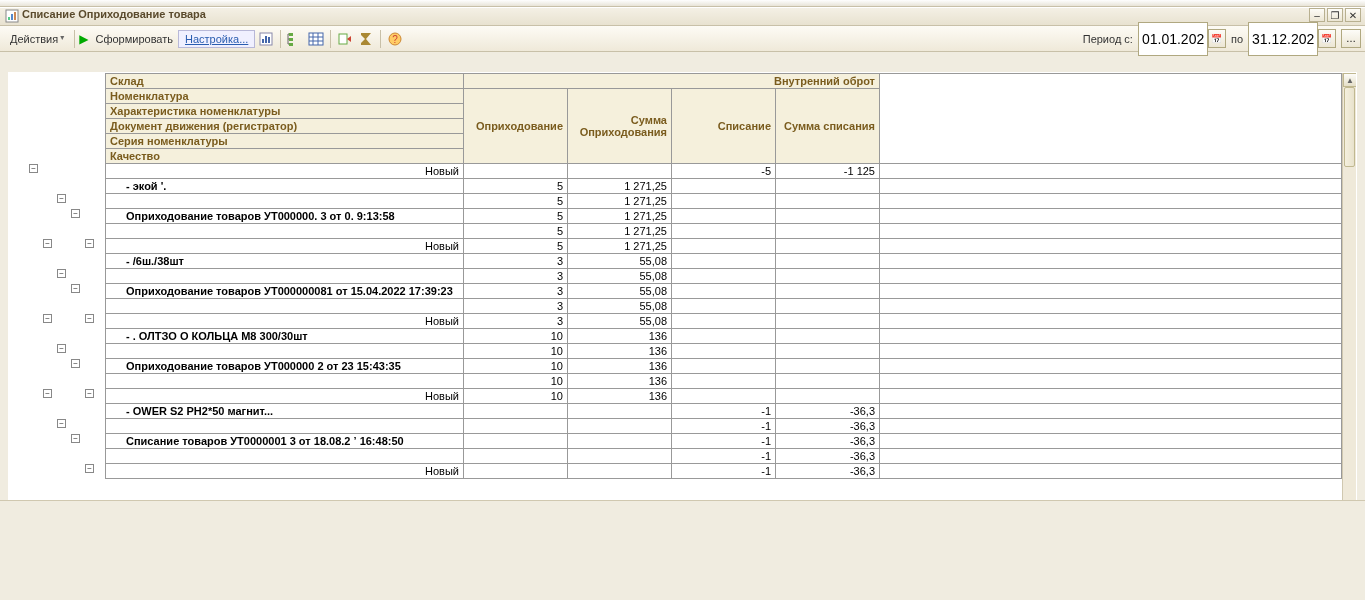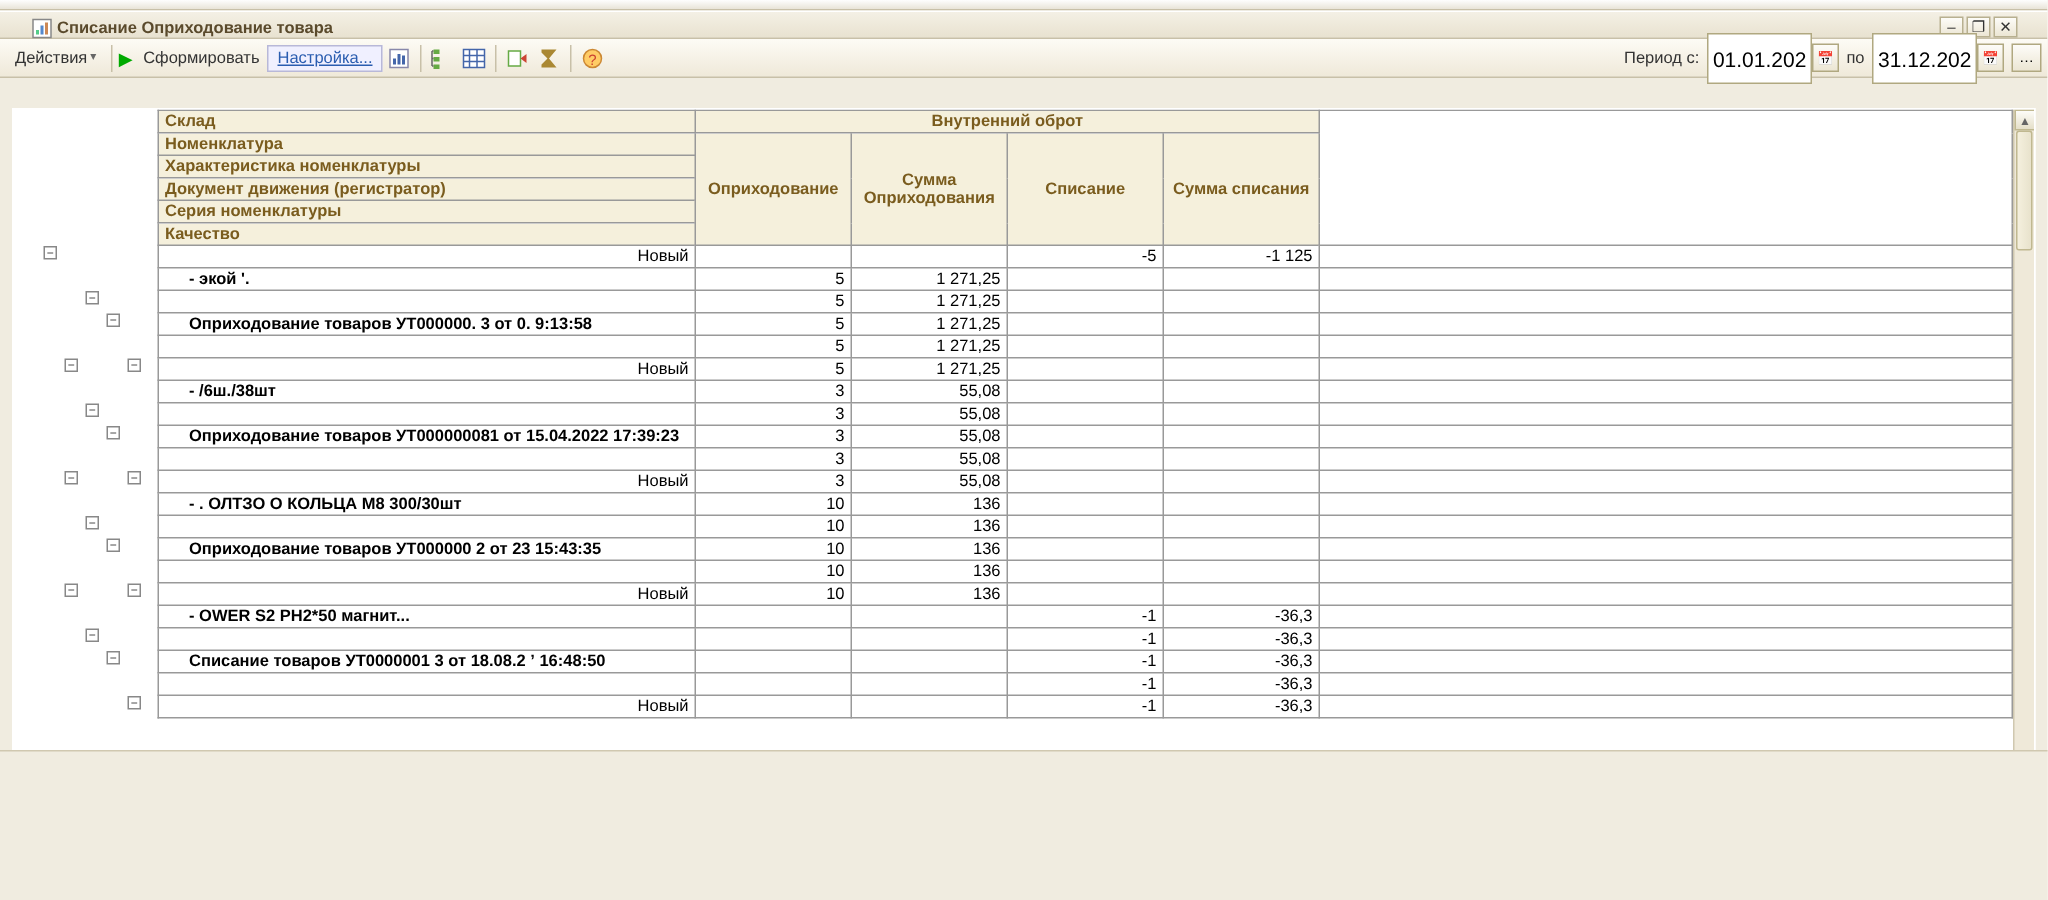--- a/index.html
+++ b/index.html
@@ -1,20 +1,20 @@
 <!DOCTYPE html>
 <html><head>
 <meta charset="utf-8">
 <style>
 * { box-sizing: border-box; margin: 0; padding: 0; }
 body { font-family: Arial, sans-serif; font-size: 11px; background: #f0ece0; width: 1365px; height: 600px; overflow: hidden; }
 
 .app-toolbar { height: 7px; background: linear-gradient(#fefefe, #e8e4d8); border-bottom: 1px solid #c8c0a8; display: flex; gap: 2px; padding: 0 4px; overflow: hidden; }
 
-.window-titlebar { height: 19px; background: linear-gradient(#f4f0e5, #e8e2d0); border-top: 1px solid #fff; border-bottom: 1px solid #c8c0a8; display: flex; align-items: flex-end; padding: 0 20px; }
+.window-titlebar { height: 19px; background: linear-gradient(#f4f0e5, #e8e2d0); border-top: 1px solid #fff; border-bottom: 1px solid #c8c0a8; display: flex; align-items: flex-start; padding: 0 4px; }
 .window-titlebar .win-icon { width: 14px; height: 14px; display: inline-block; margin-right: 4px; }
 .window-title { font-weight: bold; color: #5a4a2c; flex: 1; }
 .win-controls { display: flex; gap: 2px; }
 .win-btn { width: 16px; height: 14px; border: 1px solid #b8b090; background: linear-gradient(#fdfcf8, #ece6d4); display: flex; align-items: center; justify-content: center; font-size: 10px; color: #333; cursor: pointer; }
 
 .toolbar { height: 26px; background: linear-gradient(#fdfbf5, #efe9d9); border-bottom: 1px solid #c8c0a8; display: flex; align-items: center; padding: 0 4px; gap: 1px; }
 .tb-dropdown { padding: 2px 6px; color: #333; display: flex; gap: 2px; cursor: pointer; }
 .tb-dropdown::after { content: "▾"; font-size: 8px; color: #666; }
 .tb-sep { width: 1px; height: 18px; background: #c8c0a8; margin: 0 3px; }
 .tb-play { color: #0a0; font-size: 12px; margin-right: 2px; }
@@ -31,21 +31,21 @@
 .report-scroll { position: absolute; top: 0; right: 14px; bottom: 0; left: 0; overflow: hidden; }
 
 .tree-col { position: absolute; left: 0; top: 0; width: 96px; height: 100%; }
 .tree-lines { position: absolute; top: 88px; left: 0; width: 96px; }
 .tree-node { position: absolute; width: 9px; height: 9px; border: 1px solid #888; background: #fff; top: 3px; display: flex; align-items: center; justify-content: center; font-size: 8px; line-height: 1; color: #333; cursor: pointer; }
 
 .grid { position: absolute; left: 96px; top: 0; right: 0; border-radius: 14px; }
 .grid table { border-collapse: collapse; width: 100%; table-layout: fixed; }
 .grid th, .grid td { border: 1px solid #999; padding: 1px 4px; height: 15px; vertical-align: middle; white-space: nowrap; overflow: hidden; }
 .grid thead th { background: #f5f0dc; color: #7a5c1e; font-weight: bold; text-align: left; }
-.grid thead th.center { text-align: center; }
+.grid thead th.center { text-align: right; }
 .grid .col-name { width: 358px; }
 .grid .col-num { width: 104px; text-align: right; }
 .grid .col-rest { background: #fff; }
 .grid tbody td { background: #fff; color: #000; }
 .grid tbody td.num { text-align: right; }
 .grid tbody .indent-1 { padding-left: 20px; }
 .grid tbody .indent-2 { padding-left: 30px; text-align: right; }
 .grid tbody .bold { font-weight: bold; }
 .grid .header-stack th { height: 14px; }
 

